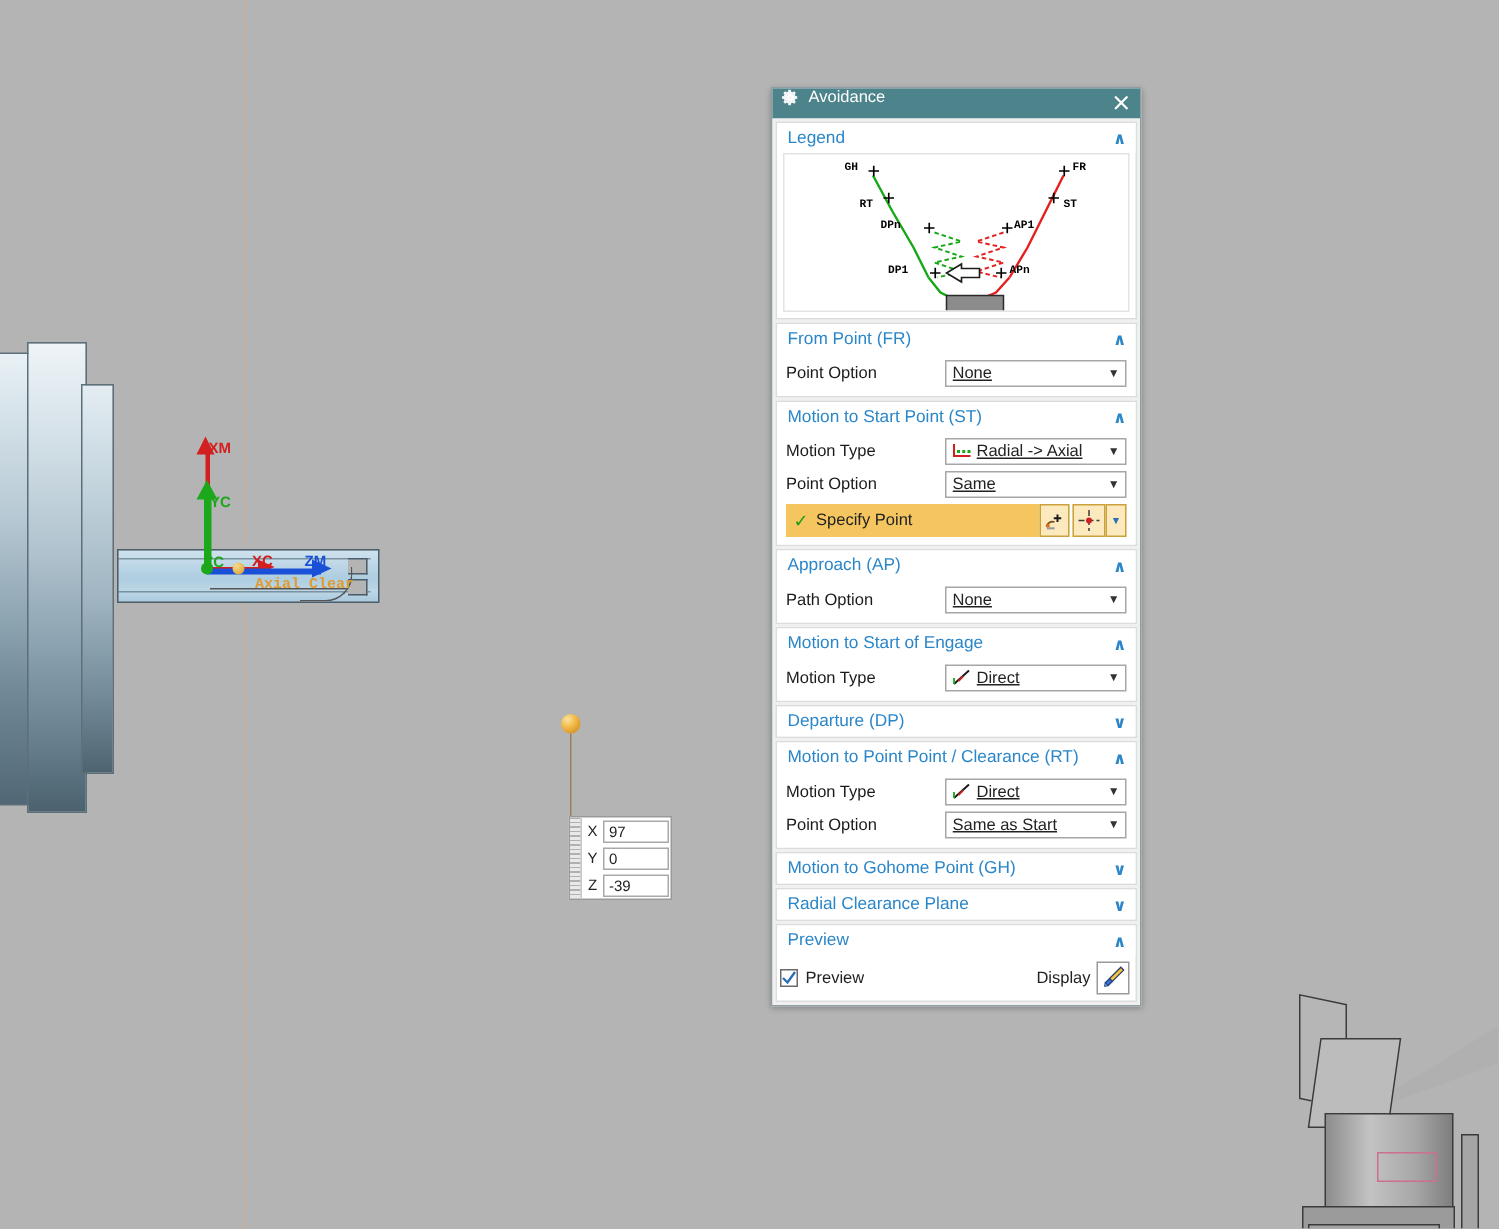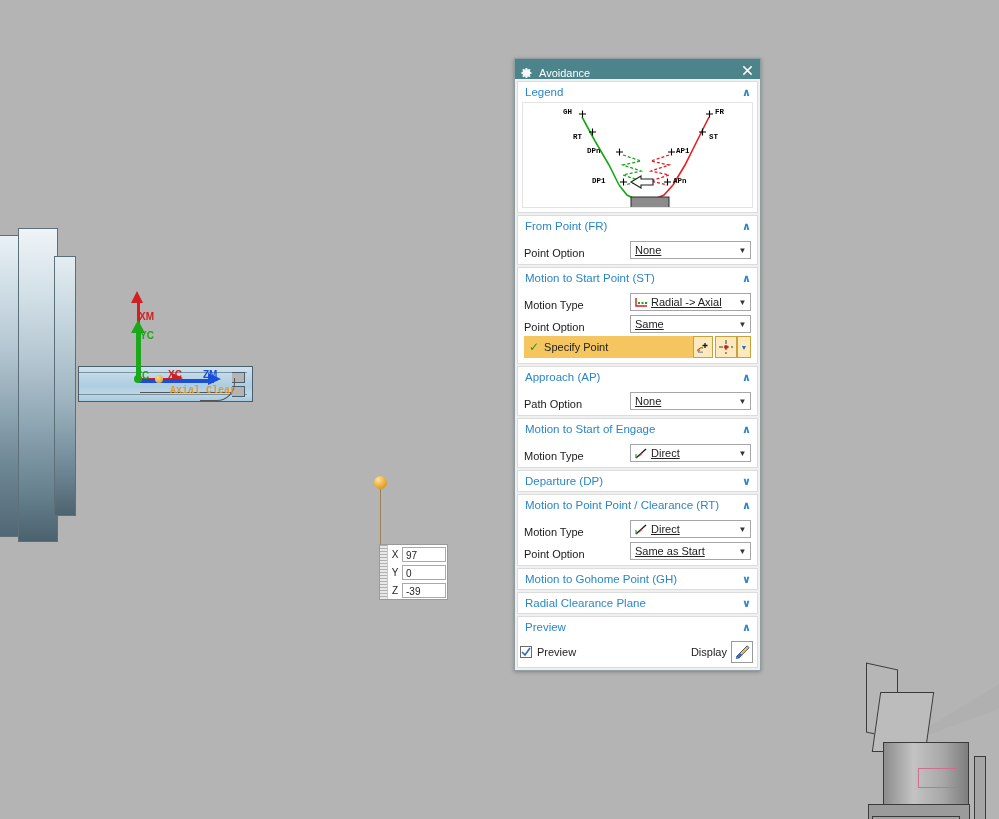--- a/index.html
+++ b/index.html
@@ -105,21 +105,21 @@
   .t-rod{left:116px;top:92px;width:10px;height:66px;background:#a5a5a5;}
 
   
   #dialog{
     position:absolute;left:514px;top:58px;width:245px;
     background:#f0f0f0;border:1px solid #8d9da1;
     box-shadow:0 1px 4px rgba(0,0,0,.28);
     display:flex;flex-direction:column;
   }
   .titlebar{
-    height:20px;background:#4d838b;color:#fff;display:flex;align-items:flex-end;
+    height:20px;background:#4d838b;color:#fff;display:flex;align-items:flex-start;
     padding:0 4px 0 6px;font-size:11px;
   }
   .tb-gear{width:12px;height:12px;margin-right:6px;flex:0 0 auto;}
   .tb-title{flex:1;}
   .tb-close{width:18px;height:18px;display:flex;align-items:center;justify-content:center;
     font-size:14px;line-height:1;cursor:default;}
 
   .dlg-body{background:#f0f0f0;padding:2px 2px 0 2px;}
 
   .panel{background:#fff;border:1px solid #dcdcdc;margin-bottom:2px;}
@@ -131,21 +131,21 @@
   .sec-head .sec-title{flex:1;}
   .chev{color:#2a86c8;font-size:11px;font-weight:bold;}
   .sec-body{padding:1px 6px 5px 6px;background:#fff;}
 
   .legend-box{
     background:#fff;height:104px;position:relative;margin:0 4px 4px 4px;
     border:1px solid #e3e3e3;overflow:hidden;
   }
   .lg-lbl{position:absolute;font-size:7.5px;font-weight:bold;color:#000;font-family:Liberation Mono, monospace;}
 
-  .row{display:flex;align-items:flex-end;height:21px;margin-top:1px;}
+  .row{display:flex;align-items:center;height:21px;margin-top:1px;}
   .row-lbl{width:106px;font-size:11px;color:#1a1a1a;}
   .ctrl{
     flex:1;height:18px;border:1px solid #a6a6a6;background:#fff;
     display:flex;align-items:center;padding:0 0 0 4px;font-size:11px;box-sizing:border-box;
   }
   .ctrl .ctxt{flex:1;white-space:nowrap;overflow:hidden;text-decoration:underline;}
   .ctrl .caret{width:15px;text-align:center;font-size:8px;color:#333;}
   .ctrl .micon{width:13px;height:11px;margin-right:3px;flex:0 0 auto;}
 
   .specify{
@@ -206,21 +206,21 @@
   <div class="ax-xm-head"></div>
   <div class="axis ax-yc"></div>
   <div class="ax-yc-head"></div>
   <div class="axis ax-xc"></div>
   <div class="ax-xc-head"></div>
   <div class="axis ax-zm"></div>
   <div class="ax-zm-head"></div>
   <div class="ax-origin"></div>
   <div class="ax-pt"></div>
 
-  <span class="ax-lbl" style="left:139px;top:294px;color:#d21f1f;margin-top:17px;">XM</span>
+  <span class="ax-lbl" style="left:139px;top:294px;color:#d21f1f;">XM</span>
   <span class="ax-lbl" style="left:140px;top:330px;color:#1ba81b;">YC</span>
   <span class="ax-lbl" style="left:168px;top:369px;color:#d21f1f;">XC</span>
   <span class="ax-lbl" style="left:203px;top:369px;color:#1a4fd8;">ZM</span>
   <span class="ax-lbl" style="left:136px;top:370px;color:#1ba81b;">ZC</span>
 
   <div class="axial-clear-line"></div>
   <div class="axial-curve"></div>
   <span class="ax-lbl" style="left:170px;top:385px;color:#e09a2e;font-family:Liberation Mono, monospace;">Axial Clear</span>
 
   <div class="pt-leader"></div>

